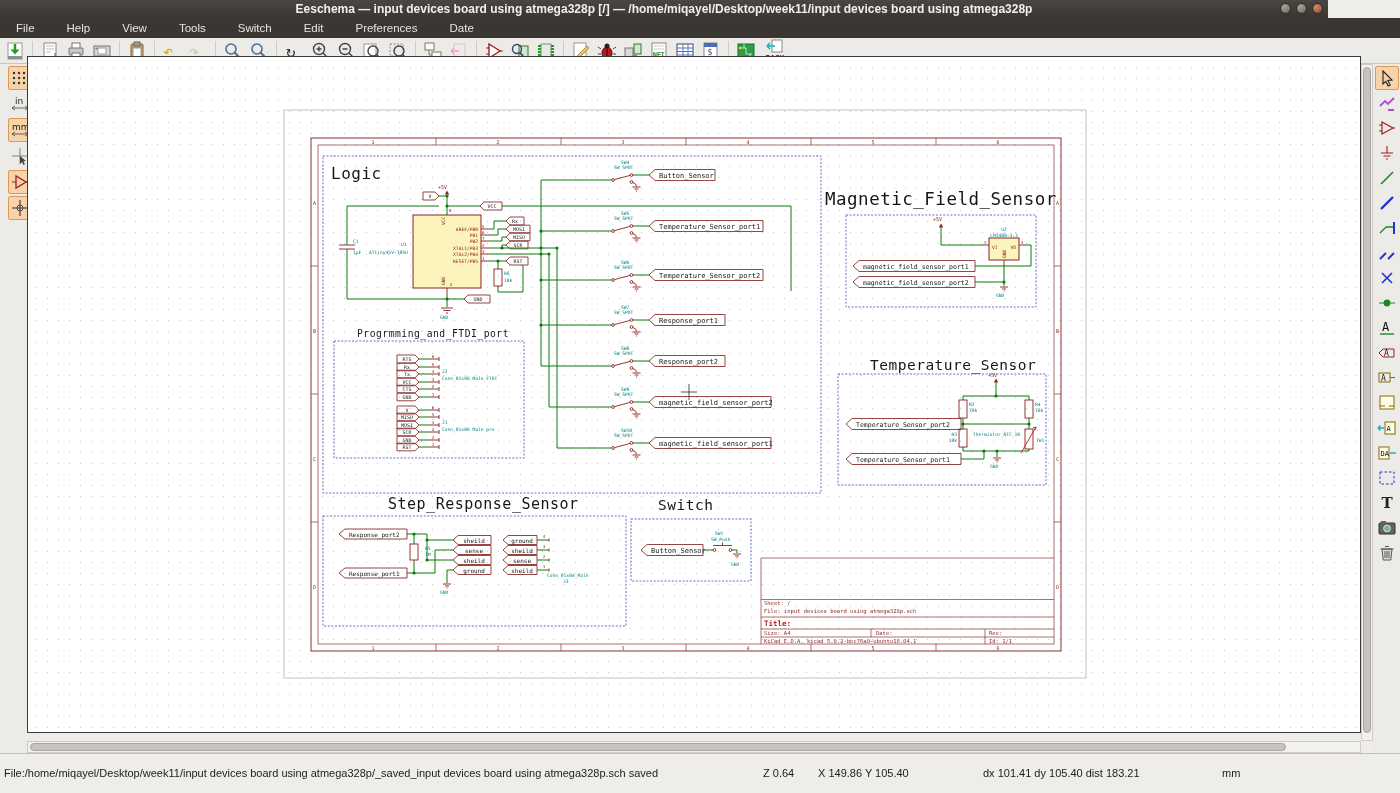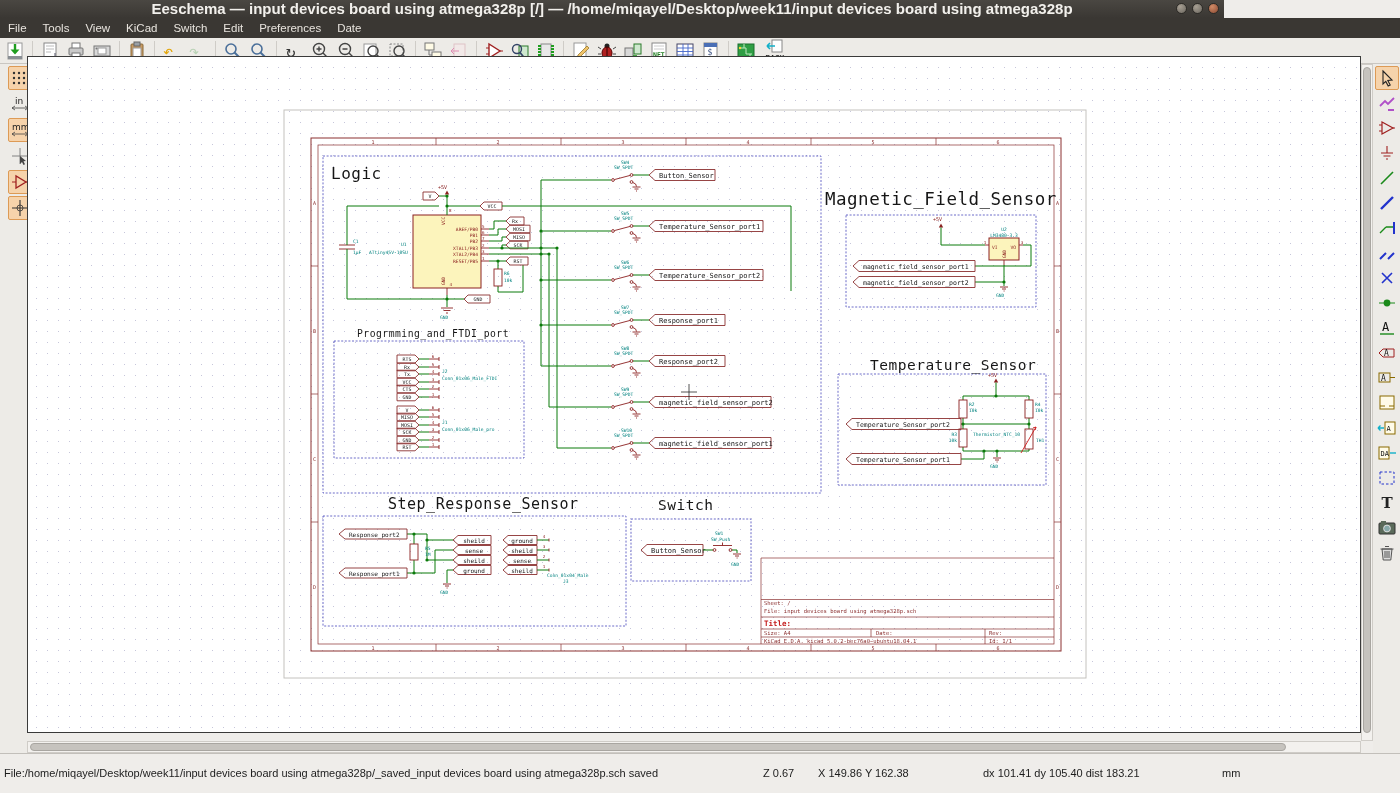--- a/index.html
+++ b/index.html
@@ -1,22 +1,22 @@
 <!DOCTYPE html>
 <html><head>
 <meta charset="utf-8">
 <style>
   *{box-sizing:border-box}
   body{margin:0;width:1400px;height:793px;position:relative;background:#efedea;font-family:"Liberation Sans",sans-serif;overflow:hidden}
-  .titlebar{position:absolute;left:0;top:0;width:1224px;height:18px;background:linear-gradient(#4a4742,#3a3733);color:#f2f0ec;font-size:15px;font-weight:bold;text-align:center;line-height:18px;white-space:nowrap}
+  .titlebar{position:absolute;left:0;top:0;width:1328px;height:18px;background:linear-gradient(#4a4742,#3a3733);color:#f2f0ec;font-size:12px;font-weight:bold;text-align:center;line-height:18px;white-space:nowrap}
   .winbtns{position:absolute;right:5px;top:3px;display:flex;gap:5px}
   .winbtn{width:11px;height:11px;border-radius:50%;background:radial-gradient(circle at 35% 30%,#a79f93,#6b675f);border:1px solid #2c2a26}
   .winbtn.close{background:radial-gradient(circle at 35% 30%,#d08a66,#8a4a33)}
   .menubar{position:absolute;left:0;top:18px;width:1400px;height:20px;background:#3a3733;display:flex;color:#e8e4de;font-size:11.5px}
-  .menubar span{padding:0 8px;line-height:20px}
+  .menubar span{padding:0 16px;line-height:20px}
   .toolbar{position:absolute;left:0;top:38px;width:1400px;height:26px;background:#edebe7;border-bottom:1px solid #c9c6c1;display:flex;align-items:center;padding-left:2px}
   .tbtn{width:24px;height:24px;display:flex;align-items:center;justify-content:center;margin:0 1px;border-radius:2px}
   .tbtn.dis{opacity:.4}
   .sep{width:1px;height:20px;background:#cfccc7;margin:0 4px}
   .backbtn{display:flex;flex-direction:column;align-items:center;width:32px;height:26px;font-size:6.5px;color:#2a2a2a;font-weight:bold;line-height:1}
   .leftbar{position:absolute;left:0;top:64px;width:40px;height:689px;background:#edebe7;display:flex;flex-direction:column;align-items:center;padding-top:2px;gap:2px}
   .rightbar{position:absolute;left:1373px;top:64px;width:27px;height:689px;background:#edebe7;display:flex;flex-direction:column;align-items:center;padding-top:2px;gap:1px}
   .pbtn{width:24px;height:24px;display:flex;align-items:center;justify-content:center;border-radius:2px}
   .pbtn.act{background:#f6d3ab;border:1px solid #dd9a55}
   .canvas{position:absolute;left:27px;top:56px;width:1334px;height:677px;background:#fff;border:1px solid #3a3a3a;background-image:radial-gradient(circle,#c6c6da 0.7px,rgba(0,0,0,0) 0.8px);background-size:11px 11px;background-position:3px 5px}
@@ -54,23 +54,23 @@
   <span>Eeschema — input devices board using atmega328p [/] — /home/miqayel/Desktop/week11/input devices board using atmega328p</span>
   <span class="winbtns">
     <span class="winbtn"></span>
     <span class="winbtn"></span>
     <span class="winbtn close"></span>
   </span>
 </div>
 
 <div class="menubar">
   <span>File</span>
+  <span>Help</span>
+  <span>View</span>
   <span>Tools</span>
-  <span>View</span>
-  <span>KiCad</span>
   <span>Switch</span>
   <span>Edit</span>
   <span>Preferences</span>
   <span>Date</span>
 </div>
 
 <div class="toolbar">
   <div class="tbtn">
       <svg width="22" height="22">
         <rect x="4" y="3" width="14" height="16" fill="#fff" stroke="#999"></rect>
@@ -774,17 +774,17 @@
 
 <div class="vscroll">
     <div class="vthumb"></div>
   </div>
 <div class="hscroll">
     <div class="hthumb"></div>
   </div>
 
 <div class="statusbar">
   <span style="left:4px">File:/home/miqayel/Desktop/week11/input devices board using atmega328p/_saved_input devices board using atmega328p.sch saved</span>
-  <span style="left:763px">Z 0.67</span>
-  <span style="left:818px">X 149.86 Y 162.38</span>
+  <span style="left:763px">Z 0.64</span>
+  <span style="left:818px">X 149.86 Y 105.40</span>
   <span style="left:983px">dx 101.41 dy 105.40 dist 183.21</span>
   <span style="left:1222px">mm</span>
 </div>
 
 </body></html>

